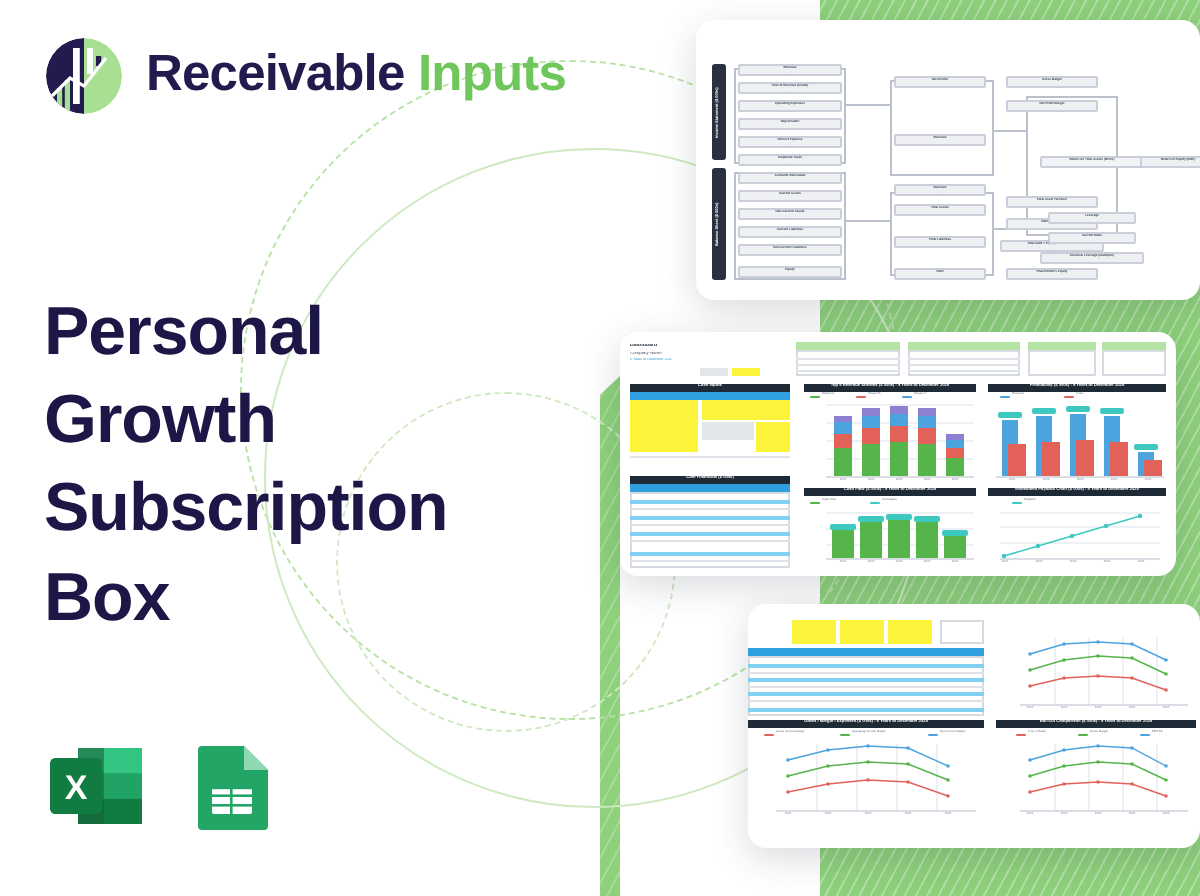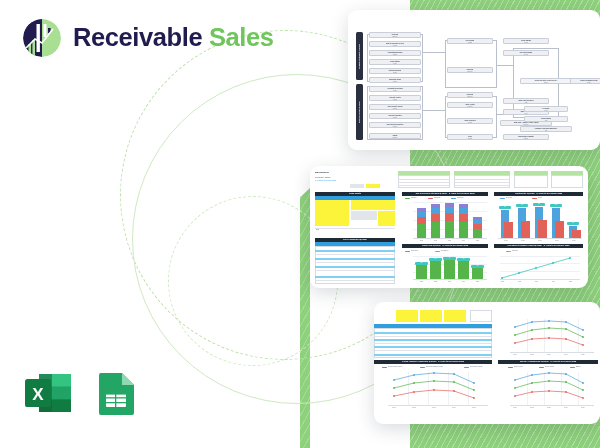--- a/index.html
+++ b/index.html
@@ -290,24 +290,25 @@
             <rect x="14.5" y="6" width="3.4" height="28" fill="#ffffff"></rect>
             <rect x="21.5" y="6" width="3.0" height="13" fill="#ffffff"></rect>
             <rect x="6.5" y="26" width="2.6" height="12" fill="#a8df92"></rect>
             <rect x="10.4" y="22" width="2.6" height="16" fill="#a8df92"></rect>
             <rect x="26.0" y="10" width="2.6" height="5" fill="#211b4e"></rect>
             <path d="M4 30 L13 21 L20 25 L31 11" stroke="#ffffff" stroke-width="1.6" fill="none"></path>
           </g>
         </svg>
       </span>
       <span class="logo-text">
-        <span class="w1">Receivable</span><span>&nbsp;</span><span class="w2">Sales</span>
+        <span class="w1">Receivable</span><span>&nbsp;</span><span class="w2">Inputs</span>
       </span>
     </div>
 
+    <h1 class="headline">Personal Growth Subscription Box</h1>
 
     <div class="file-icons">
       <span>
         <svg width="52" height="52" viewBox="0 0 52 52">
           <rect x="17" y="7" width="32" height="38" rx="1.5" fill="#21a366"></rect>
           <rect x="17" y="7" width="32" height="12.7" fill="#33c481"></rect>
           <rect x="17" y="19.7" width="32" height="12.7" fill="#21a366"></rect>
           <rect x="17" y="32.4" width="32" height="12.6" fill="#107c41"></rect>
           <rect x="17" y="7" width="13" height="38" fill="#185c37" opacity="0.55"></rect>
           <rect x="3" y="12" width="26" height="28" rx="2.6" fill="#107c41"></rect>

